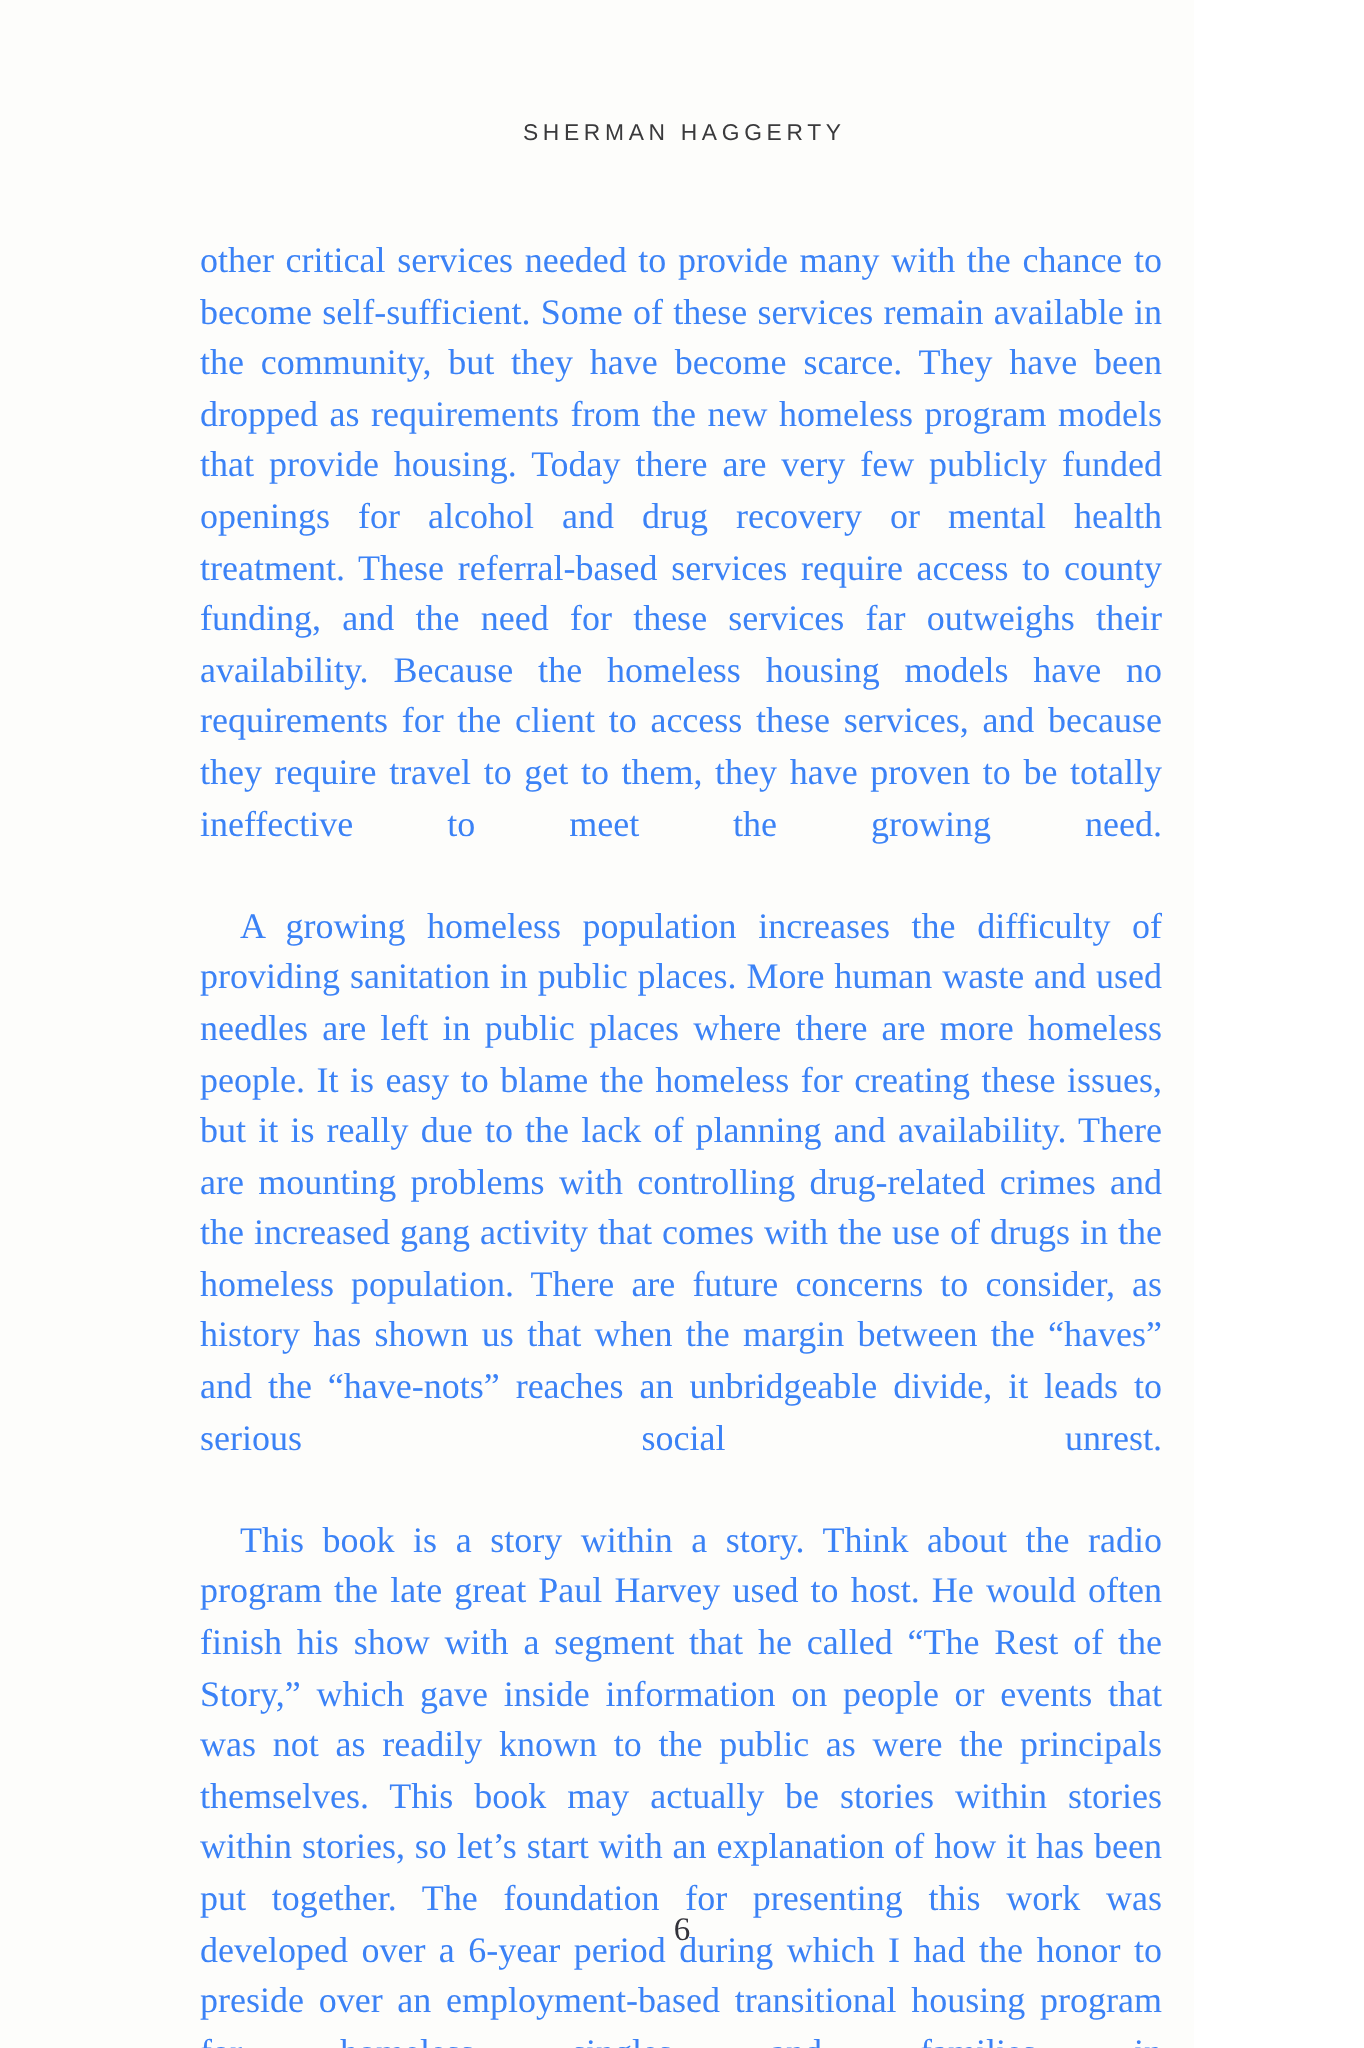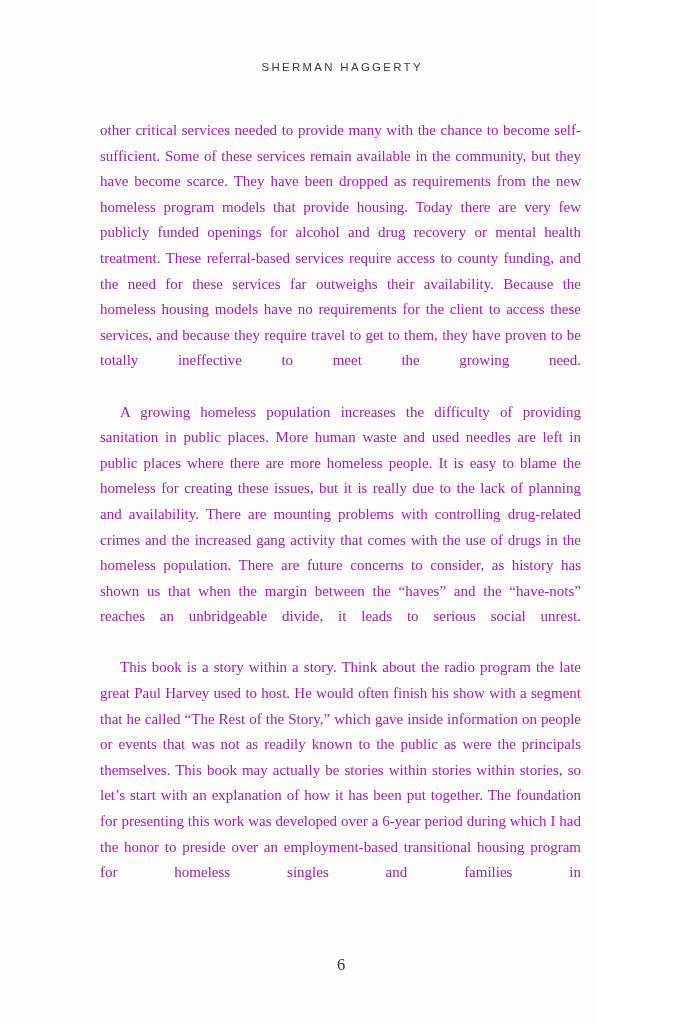--- a/index.html
+++ b/index.html
@@ -44,25 +44,25 @@
   
   .text-block {
     position: absolute;
     left: 100px;
     top: 118px;
     width: 481px;
   }
 
   .para {
     margin: 0;
-    font-size: 15px;
+    font-size: 18px;
     line-height: 25.6px;
     text-align: justify;
     text-justify: inter-word;
-    color: #a21caf;
+    color: #3b82f6;
     -webkit-font-smoothing: antialiased;
     hyphens: none;
     word-spacing: 0.1px;
   }
 
   .para.indented {
     text-indent: 20px;
   }
 
   

